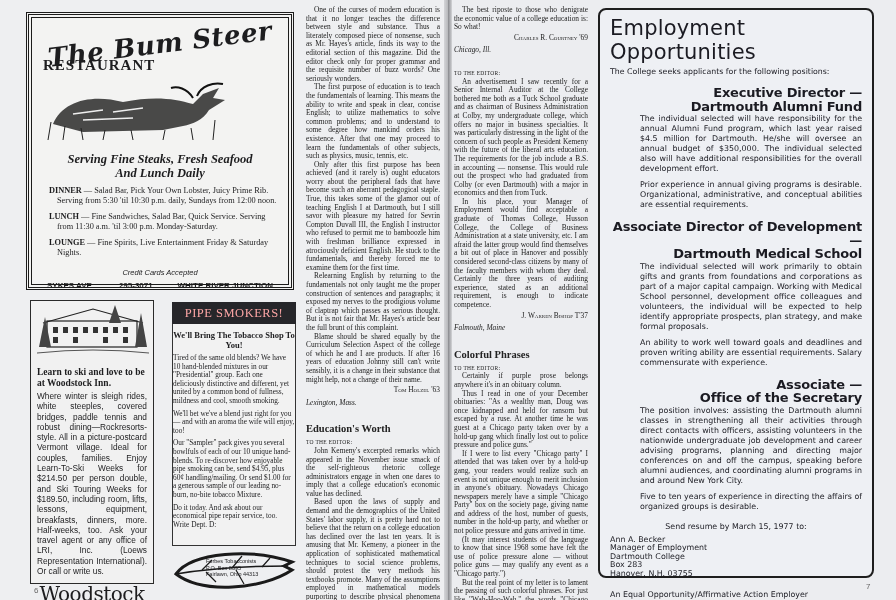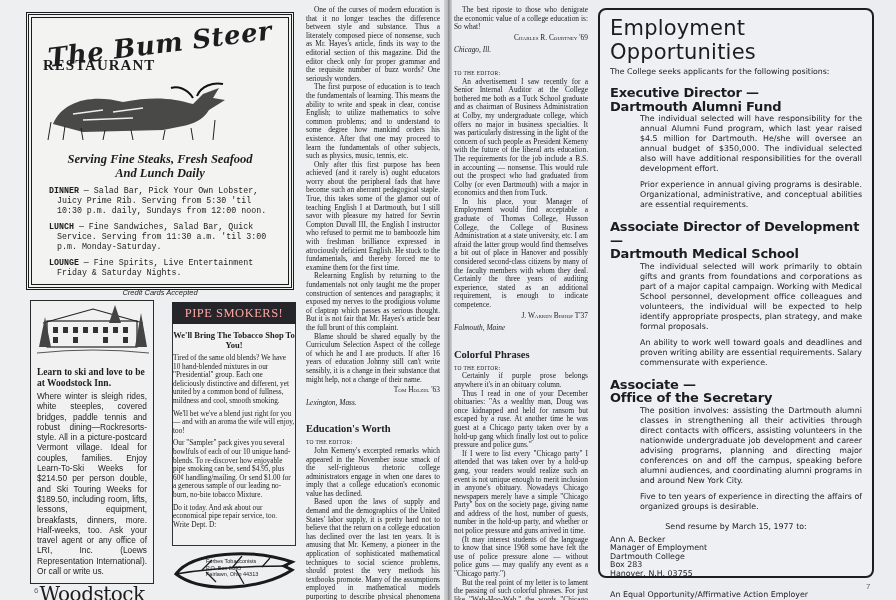--- a/index.html
+++ b/index.html
@@ -12,21 +12,21 @@
             background: linear-gradient(to right, #d4d5d8, #b9babd 45%, #8e8f93 55%, #d4d5d8); }
 
   
   .bumsteer { position: absolute; left: 26px; top: 12px; width: 268px; height: 278px;
               border: 3px double #1b1b1b; outline: 1px solid #1b1b1b; outline-offset: -6px; background: #f3f3f2; padding: 10px 14px; }
   .bs-title { text-align: center; font-family: "DejaVu Serif", serif; font-weight: bold; font-size: 26px; font-style: italic;
               transform: rotate(-7deg); margin-top: 4px; letter-spacing: 0.5px; }
   .bs-sub { text-align: left; font-weight: bold; font-size: 15px; letter-spacing: 1px; margin-top: -2px; }
   .bs-art { margin: 6px auto 0; width: 190px; height: 62px; }
   .bs-tag { text-align: center; font-weight: bold; font-style: italic; font-size: 12.5px; line-height: 14px; margin-top: 6px; }
-  .bs-line { font-size: 8.3px; line-height: 10px; margin-top: 6px; padding-left: 14px; text-indent: -8px; font-family: Liberation Mono, monospace; }
+  .bs-line { font-size: 8.3px; line-height: 10px; margin-top: 6px; padding-left: 14px; text-indent: -8px; }
   .bs-line b { font-weight: bold; }
   .bs-cc { text-align: center; font-family: "Liberation Sans", sans-serif; font-style: italic; font-size: 7.5px; margin-top: 10px; }
   .bs-foot { display: flex; justify-content: space-between; font-family: "Liberation Sans", sans-serif; font-weight: bold; font-size: 8px; margin-top: 4px; padding: 0 4px; }
 
   
   .woodstock { position: absolute; left: 30px; top: 300px; width: 124px; height: 284px;
                border: 1px solid #2a2a2a; padding: 0 6px; background: #f1f1f1; }
   .ws-art { width: 112px; height: 58px; margin-top: 2px; }
   .ws-head { font-family: "Liberation Serif", serif; font-weight: bold; font-size: 9.5px; line-height: 11px; margin-top: 2px; }
   .ws-body { font-family: "Liberation Sans", sans-serif; font-size: 8.3px; line-height: 10.3px; text-align: justify; margin-top: 2px; }
@@ -52,21 +52,21 @@
   .col h3 { font-family: "Liberation Serif", serif; font-weight: bold; font-size: 10.5px; line-height: 12px; margin-top: 16px; margin-bottom: 3px; }
   .col .toed { font-size: 5.5px; letter-spacing: 0.3px; text-indent: 0; }
   .col-a { left: 306px; width: 134px; }
   .col-b { left: 454px; width: 134px; }
 
   
   .employ { position: absolute; left: 598px; top: 8px; width: 276px; height: 570px; border: 2px solid #1e1e1e; border-radius: 8px;
             background: #eef0f4; padding: 6px 10px; font-family: "DejaVu Sans", sans-serif; color: #1b1b22; }
   .em-title { font-size: 21px; line-height: 24px; font-weight: normal; letter-spacing: 0.2px; }
   .em-intro { font-size: 7.8px; margin-top: 3px; }
-  .em-pos { font-weight: bold; font-size: 13px; line-height: 13.5px; margin-top: 10px; letter-spacing: -0.2px; }
+  .em-pos { font-weight: bold; font-size: 13px; line-height: 13.5px; margin-top: 10px; letter-spacing: -0.2px; text-align: right; }
   .em-body { font-size: 7.9px; line-height: 10px; margin-left: 30px; text-align: justify; margin-top: 1px; }
   .em-body + .em-body { margin-top: 6px; }
   .em-send { font-size: 7.9px; margin-top: 10px; text-align: center; }
   .em-addr { font-size: 7.9px; line-height: 8.6px; margin-top: 5px; }
   .em-eeo { font-size: 7.9px; margin-top: 12px; }
 </style>
 </head>
 <body>
 
 <div class="page-left"></div>

